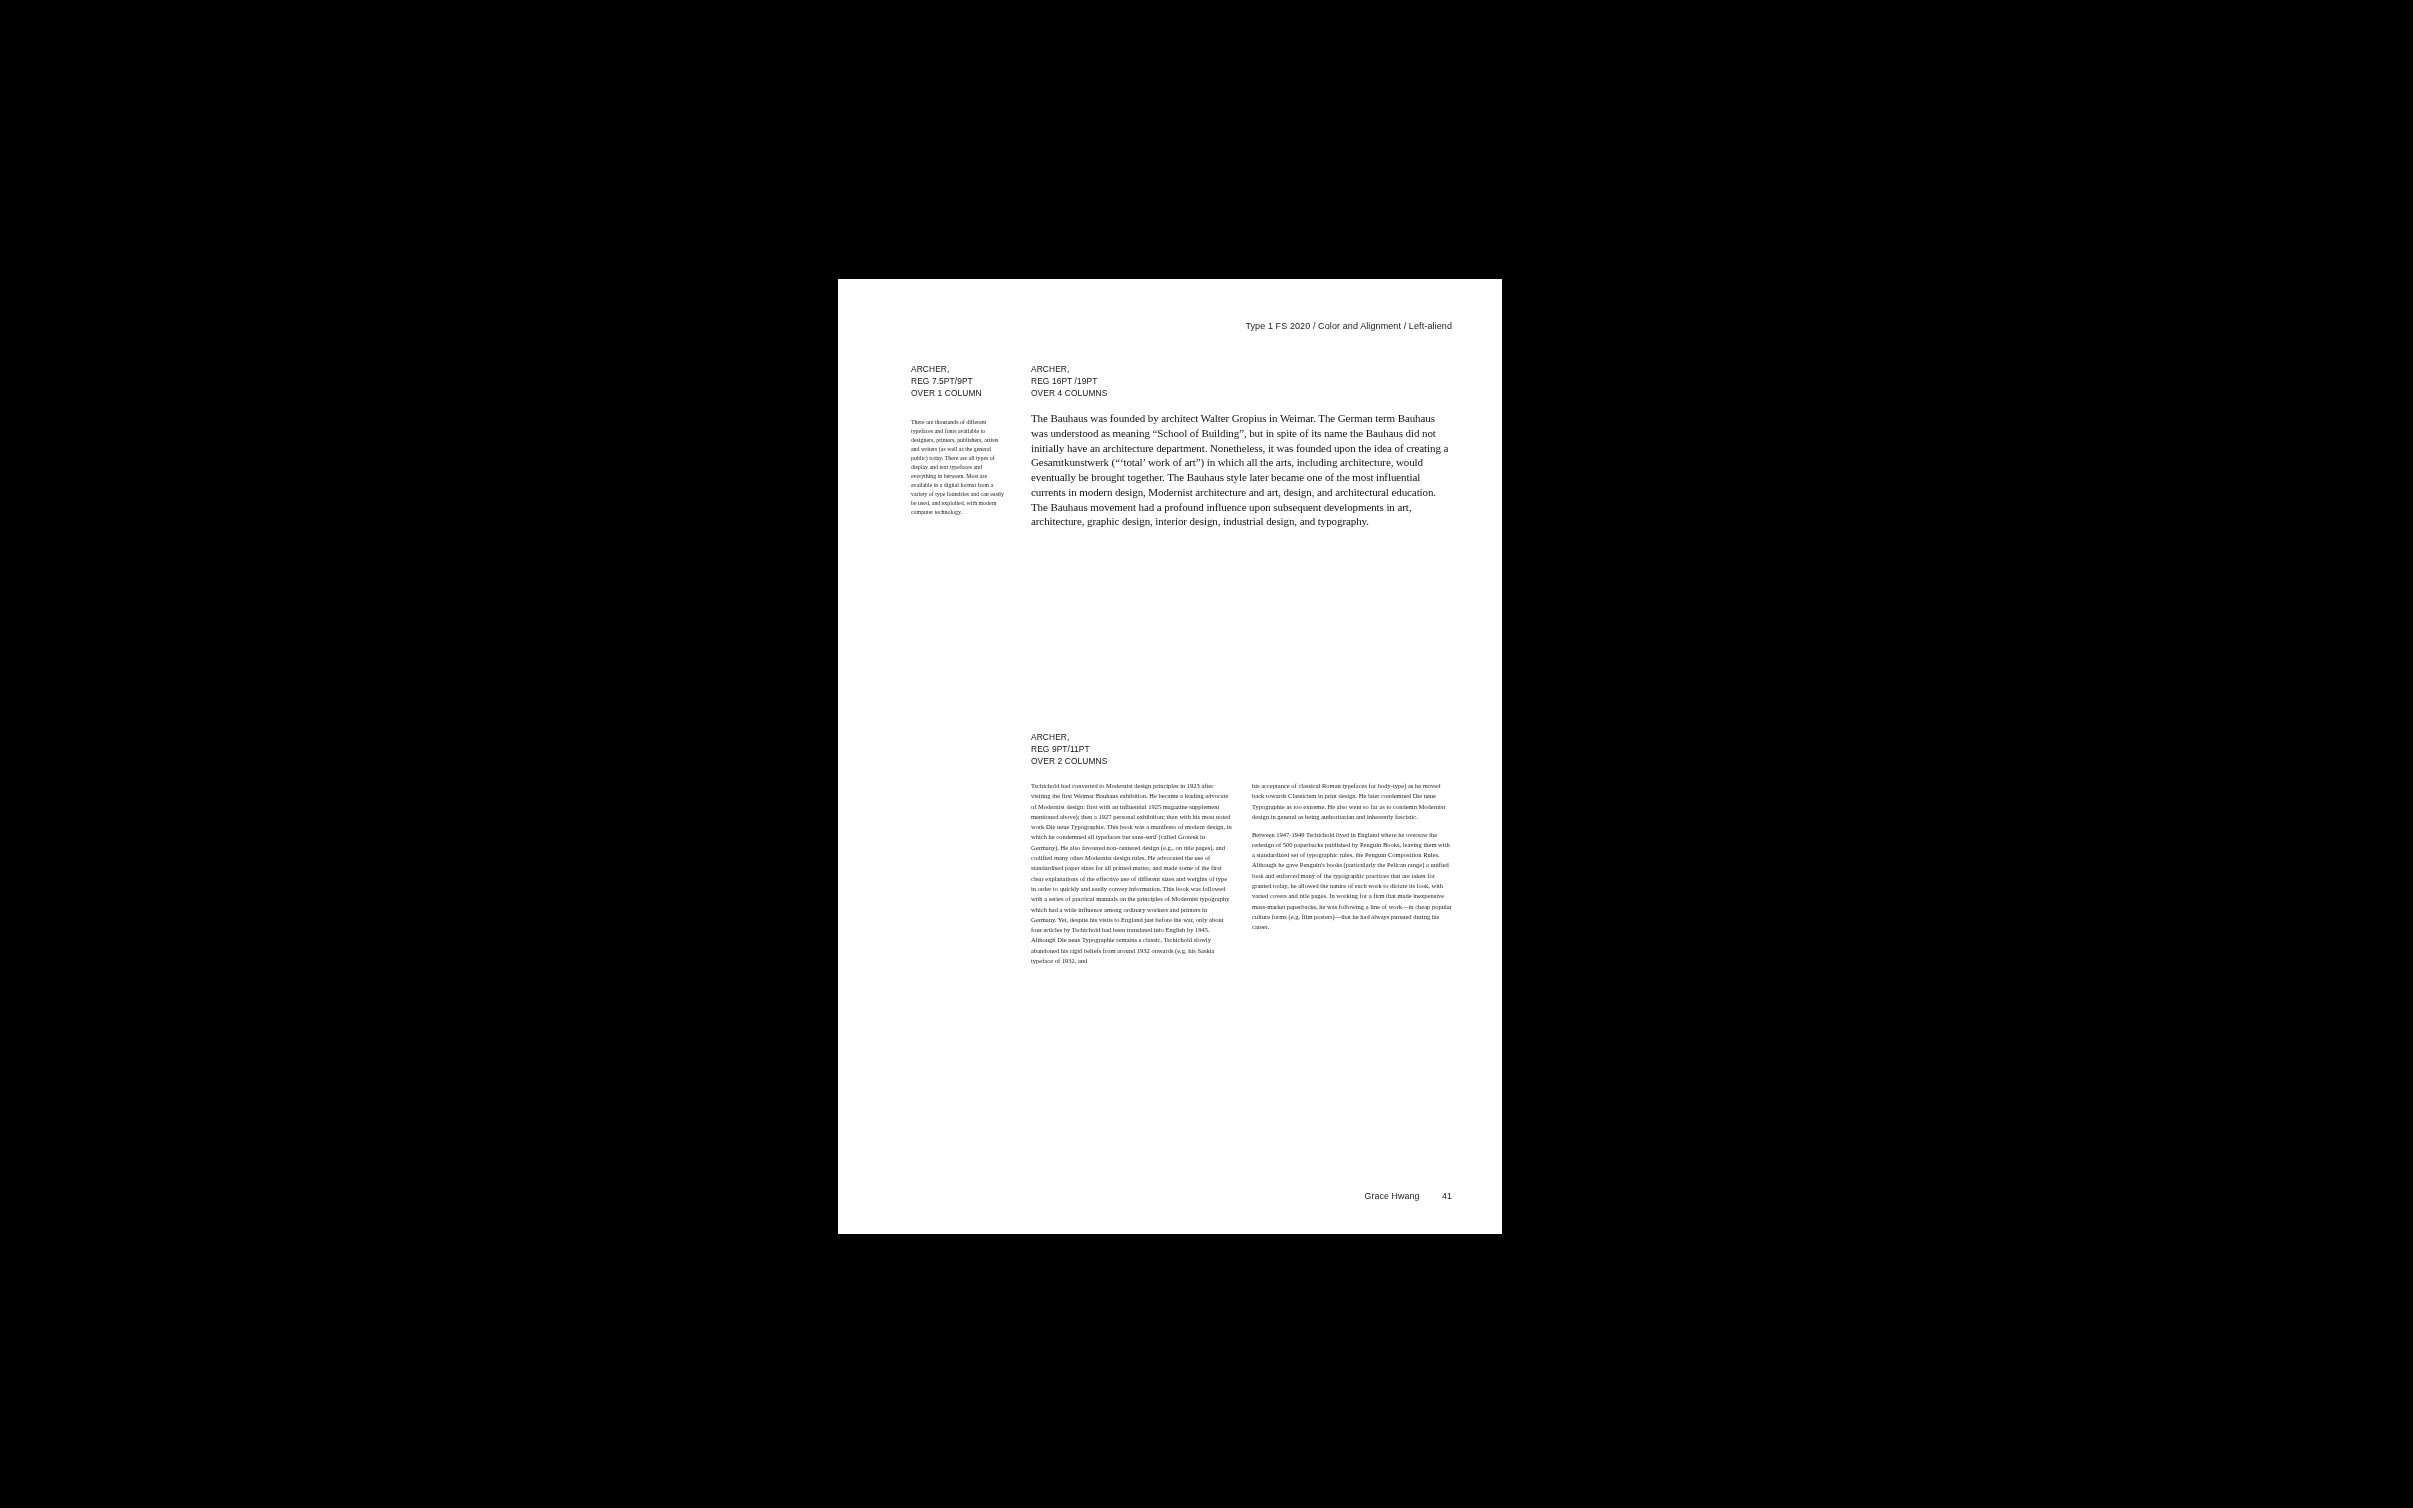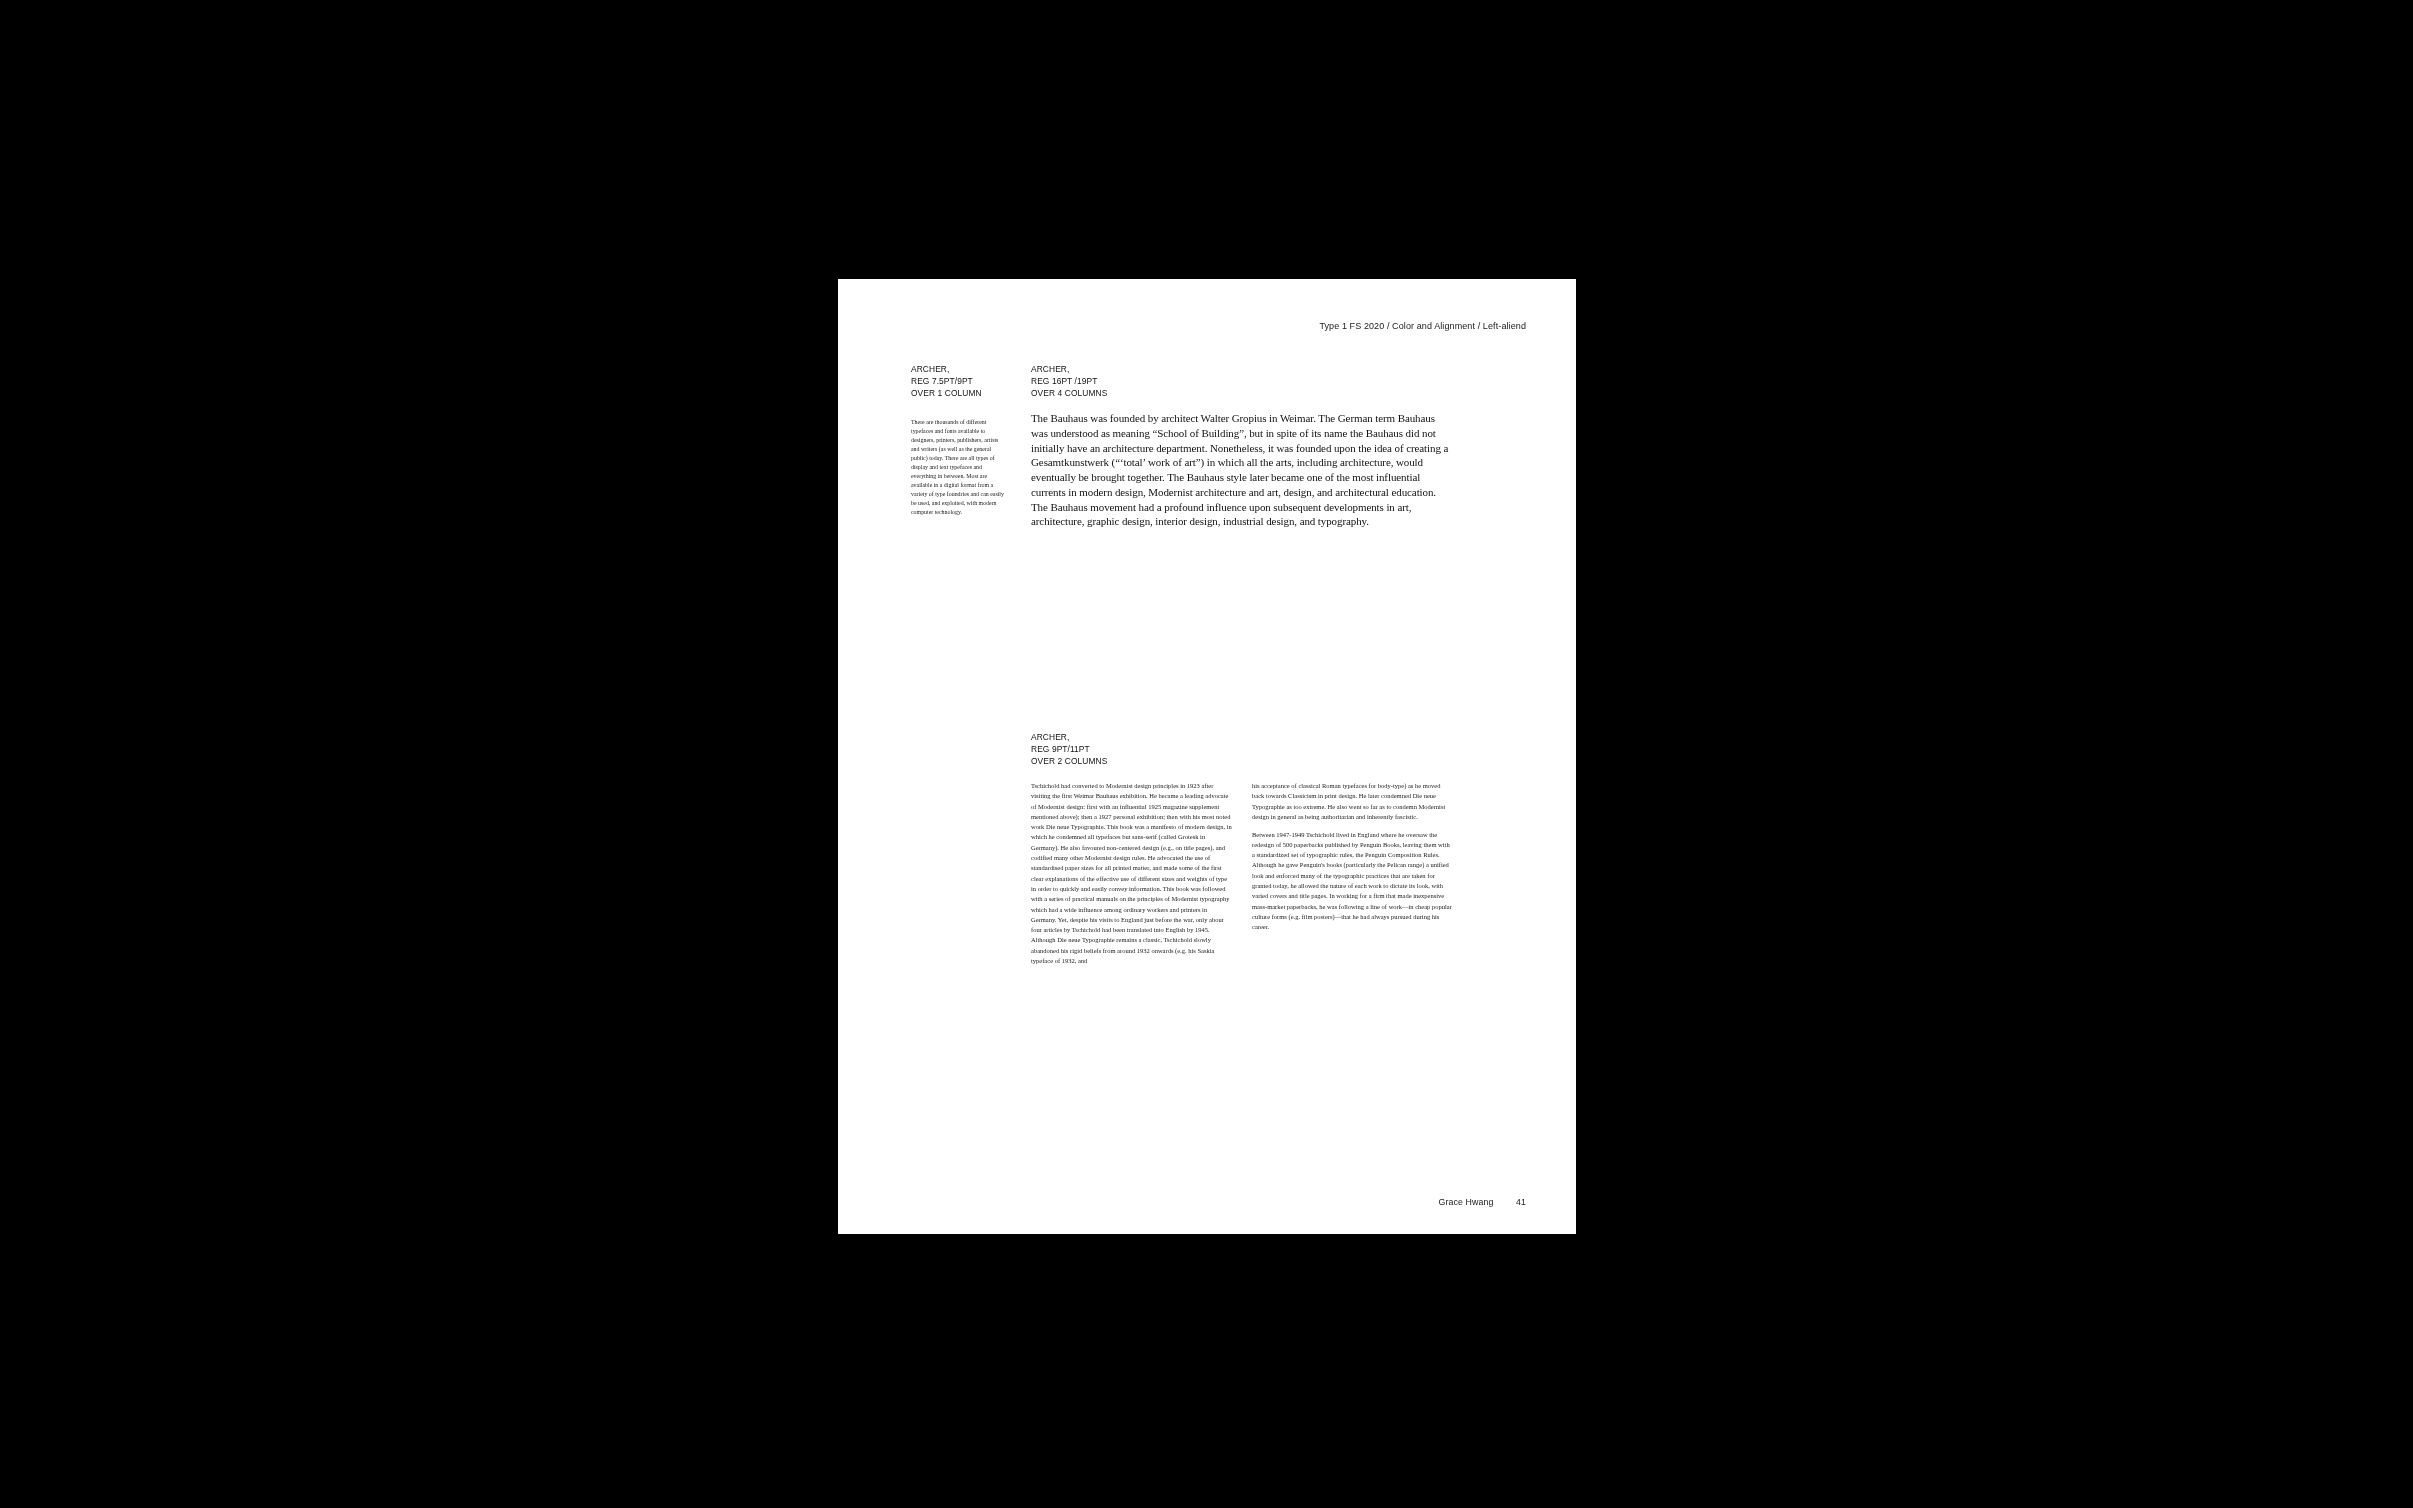--- a/index.html
+++ b/index.html
@@ -17,21 +17,21 @@
     position: relative;
     width: 2413px;
     height: 1508px;
     background: #000000;
   }
   
   .page {
     position: absolute;
     left: 838px;
     top: 279px;
-    width: 738px;
+    width: 664px;
     height: 955px;
     background: #ffffff;
     box-sizing: border-box;
   }
   .running-head {
     position: absolute;
     right: 50px;
     top: 42px;
     font-size: 9px;
     letter-spacing: 0.1px;
@@ -99,21 +99,21 @@
     color: #1b1b1b;
     text-align: left;
   }
   .col p {
     margin: 0 0 7.4px 0;
   }
 
   .footer {
     position: absolute;
     right: 50px;
-    bottom: 27px;
+    bottom: 33px;
     font-family: "Liberation Sans", sans-serif;
     font-size: 8.8px;
     color: #1a1a1a;
     letter-spacing: 0.1px;
     white-space: nowrap;
   }
   .footer .pagenum {
     display: inline-block;
     margin-left: 20px;
   }

